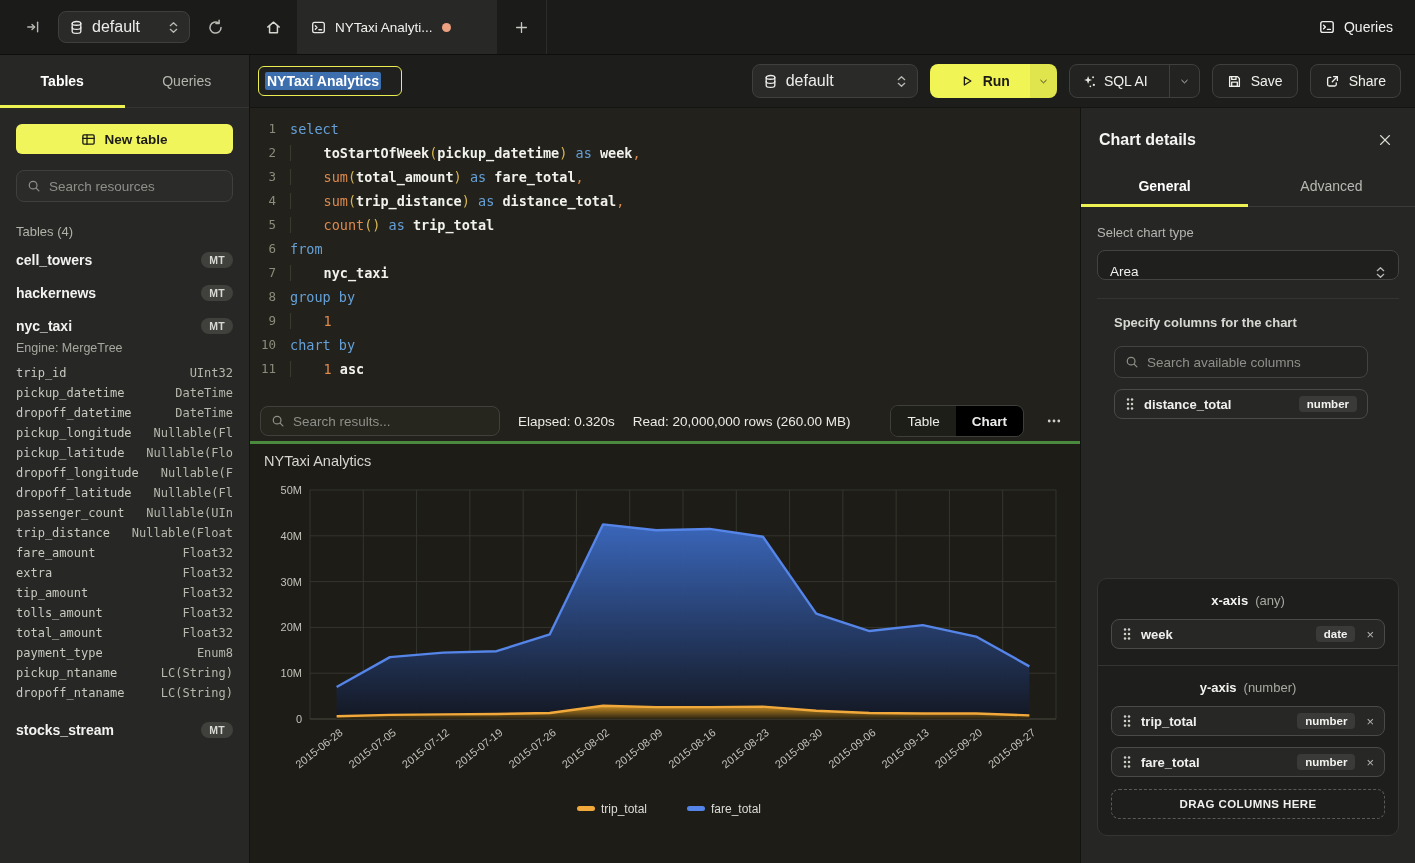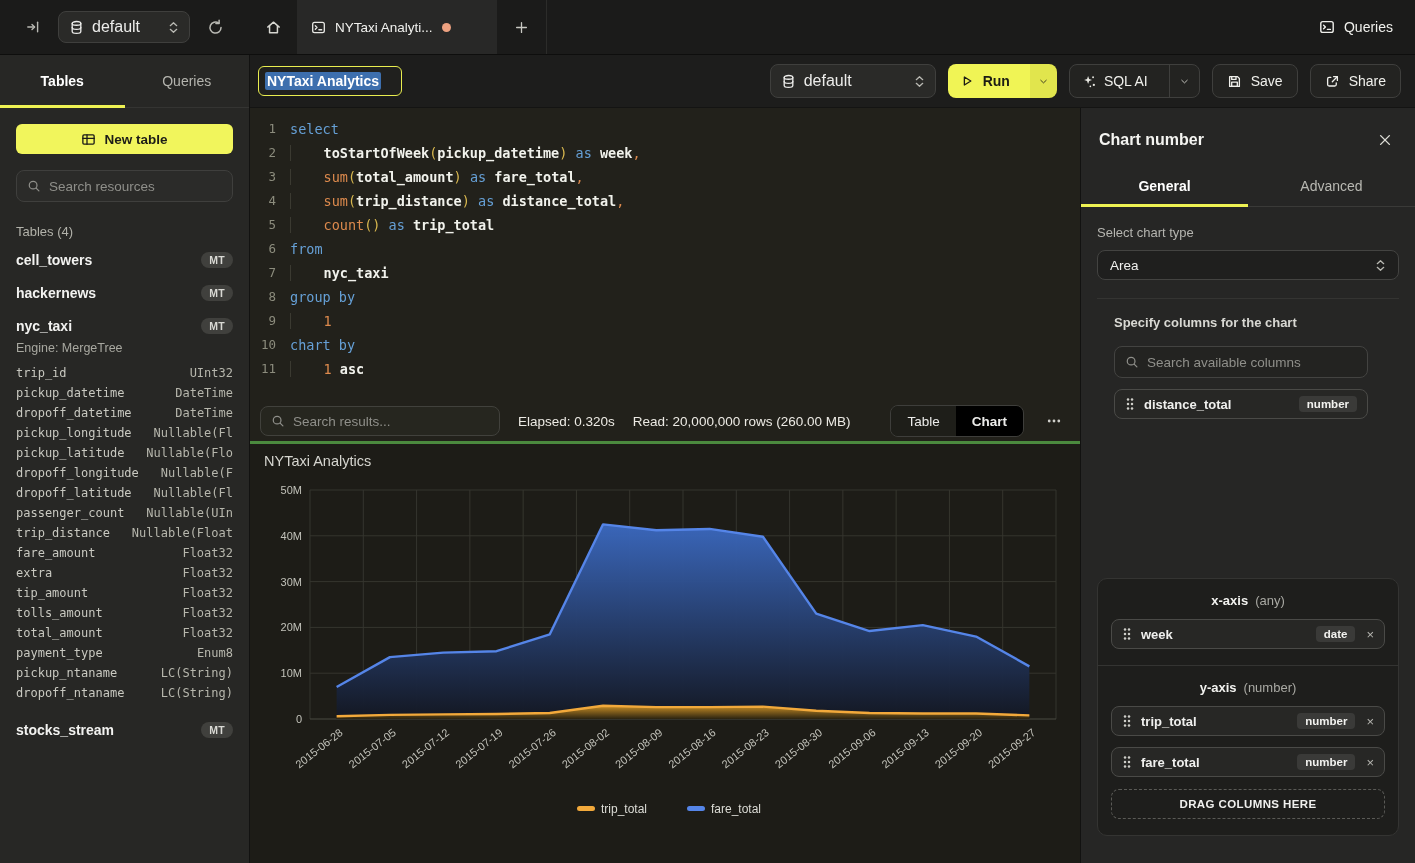--- a/index.html
+++ b/index.html
@@ -50,21 +50,21 @@
   .col-name{color:#c9c9c1;white-space:nowrap}
   .col-type{margin-left:auto;color:#b7b7ad;white-space:nowrap}
 
   
   .main{flex:1;display:flex;flex-direction:column;min-width:0}
   .toolbar{height:53px;flex:none;display:flex;align-items:center;gap:12px;padding:0 14px 0 8px;background:#1d1d1c;border-bottom:1px solid #141413}
   .title-input{min-width:144px;height:30px;border:1px solid #e9ed4f;border-radius:6px;background:#20201e;display:flex;align-items:center;padding:0 6px;margin-right:auto;cursor:text}
   .title-input .seltext{background:#3d6fae;color:#ffffff;font-size:14px;font-weight:600;padding:1px 2px;border-radius:2px;white-space:nowrap}
   .toolbar-db{width:166px}
   .run{display:flex;height:34px;border-radius:8px;overflow:hidden;cursor:pointer}
-  .run-main{background:#f0f455;color:#1c1c14;display:flex;align-items:center;gap:9px;padding:0 20px 0 12px;font-size:14px;font-weight:700}
+  .run-main{background:#f0f455;color:#1c1c14;display:flex;align-items:center;gap:9px;padding:0 20px 0 30px;font-size:14px;font-weight:700}
   .run-chev{background:#e1e54d;color:#3a3a20;width:27px;display:flex;align-items:center;justify-content:center}
   .btn{height:34px;border:1px solid #3f3f3d;border-radius:8px;background:#232321;color:#f0f0ec;display:flex;align-items:center;gap:9px;padding:0 14px;font-size:14px;cursor:pointer;font-family:inherit}
   .btn.split{padding:0}
   .btn.split .seg{display:flex;align-items:center;gap:7px;padding:0 12px;height:100%}
   .btn.split .seg.chev{border-left:1px solid #3f3f3d;padding:0 9px;color:#c6c6c0}
 
   .main-lower{flex:1;display:flex;min-height:0}
   .editor-col{width:830px;flex:none;display:flex;flex-direction:column;min-height:0}
 
   
@@ -99,21 +99,21 @@
   .panel-head{display:flex;align-items:center;justify-content:space-between;padding:22px 20px 16px 18px}
   .panel-title{font-size:16px;font-weight:700;color:#f4f4f1}
   .close-btn{color:#dcdcd6;cursor:pointer;width:20px;height:20px;display:flex;align-items:center;justify-content:center}
   .panel-tabs{display:flex;border-bottom:1px solid #3a3a38;flex:none}
   .panel-tab{flex:1;height:40px;display:flex;align-items:center;justify-content:center;font-size:14px;color:#b8b8b2;cursor:pointer;position:relative}
   .panel-tab.active{color:#ffffff;font-weight:600}
   .panel-tab.active::after{content:"";position:absolute;left:0;right:0;bottom:-1px;height:3px;background:#eef253}
   .panel-body{flex:1;display:flex;flex-direction:column;min-height:0;overflow:hidden}
   .ctype{padding:18px 16px 0 16px}
   .field-label{font-size:13px;color:#b5b5b0;margin-bottom:10px}
-  .area-select{height:30px;border:1px solid #434341;border-radius:8px;background:#1f1f1e;display:flex;align-items:center;padding:0 12px;font-size:13.5px;color:#f0f0ee;cursor:pointer}
+  .area-select{height:30px;border:1px solid #434341;border-radius:8px;background:#1f1f1e;display:flex;align-items:flex-end;padding:0 12px;font-size:13.5px;color:#f0f0ee;cursor:pointer}
   .area-select .ud{margin-left:auto;color:#b9b9b3}
   .panel-divider{border:none;border-top:1px solid #343432;margin:18px 0 0 0}
   .cols-section{padding:16px 47px 0 33px}
   .cols-label{font-size:13px;font-weight:700;color:#d8d8d3;}
   .cols-search{height:32px;background:#232321;border-color:#434341}
   .chip{height:30px;display:flex;align-items:center;gap:9px;padding:0 10px;border:1px solid #4a4a47;border-radius:8px;background:#272725;margin-top:11px}
   .chip .drag{color:#cfcfca;display:flex;cursor:grab}
   .chip .cname{font-size:13px;font-weight:600;color:#f0f0ee}
   .type-badge{margin-left:auto;background:#3a3a38;border-radius:4px;padding:2px 8px;font-size:11.5px;font-weight:700;color:#f2f2ef}
   .chip .rm{color:#b5b5b0;font-size:13px;cursor:pointer;padding-left:2px;line-height:1}
@@ -515,21 +515,21 @@
                 <rect x="327" y="362" width="18" height="5" rx="2.5" fill="#f2a93b"></rect>
                 <text x="351" y="369" fill="#dcdcd6" font-size="12" font-family="Liberation Sans, sans-serif">trip_total</text>
                 <rect x="437" y="362" width="18" height="5" rx="2.5" fill="#5585e8"></rect>
                 <text x="461" y="369" fill="#dcdcd6" font-size="12" font-family="Liberation Sans, sans-serif">fare_total</text>
               </svg>
           </div>
         </div>
 
         <div class="chart-panel">
           <div class="panel-head">
-            <span class="panel-title">Chart number</span>
+            <span class="panel-title">Chart details</span>
             <span class="close-btn">
               <svg class="ic" width="14" height="14" viewBox="0 0 16 16" style="stroke-width:1.6">
                   <line x1="3" y1="3" x2="13" y2="13"></line>
                   <line x1="13" y1="3" x2="3" y2="13"></line>
                 </svg>
             </span>
           </div>
           <div class="panel-tabs">
             <div class="panel-tab active">
                 <span>General</span>

